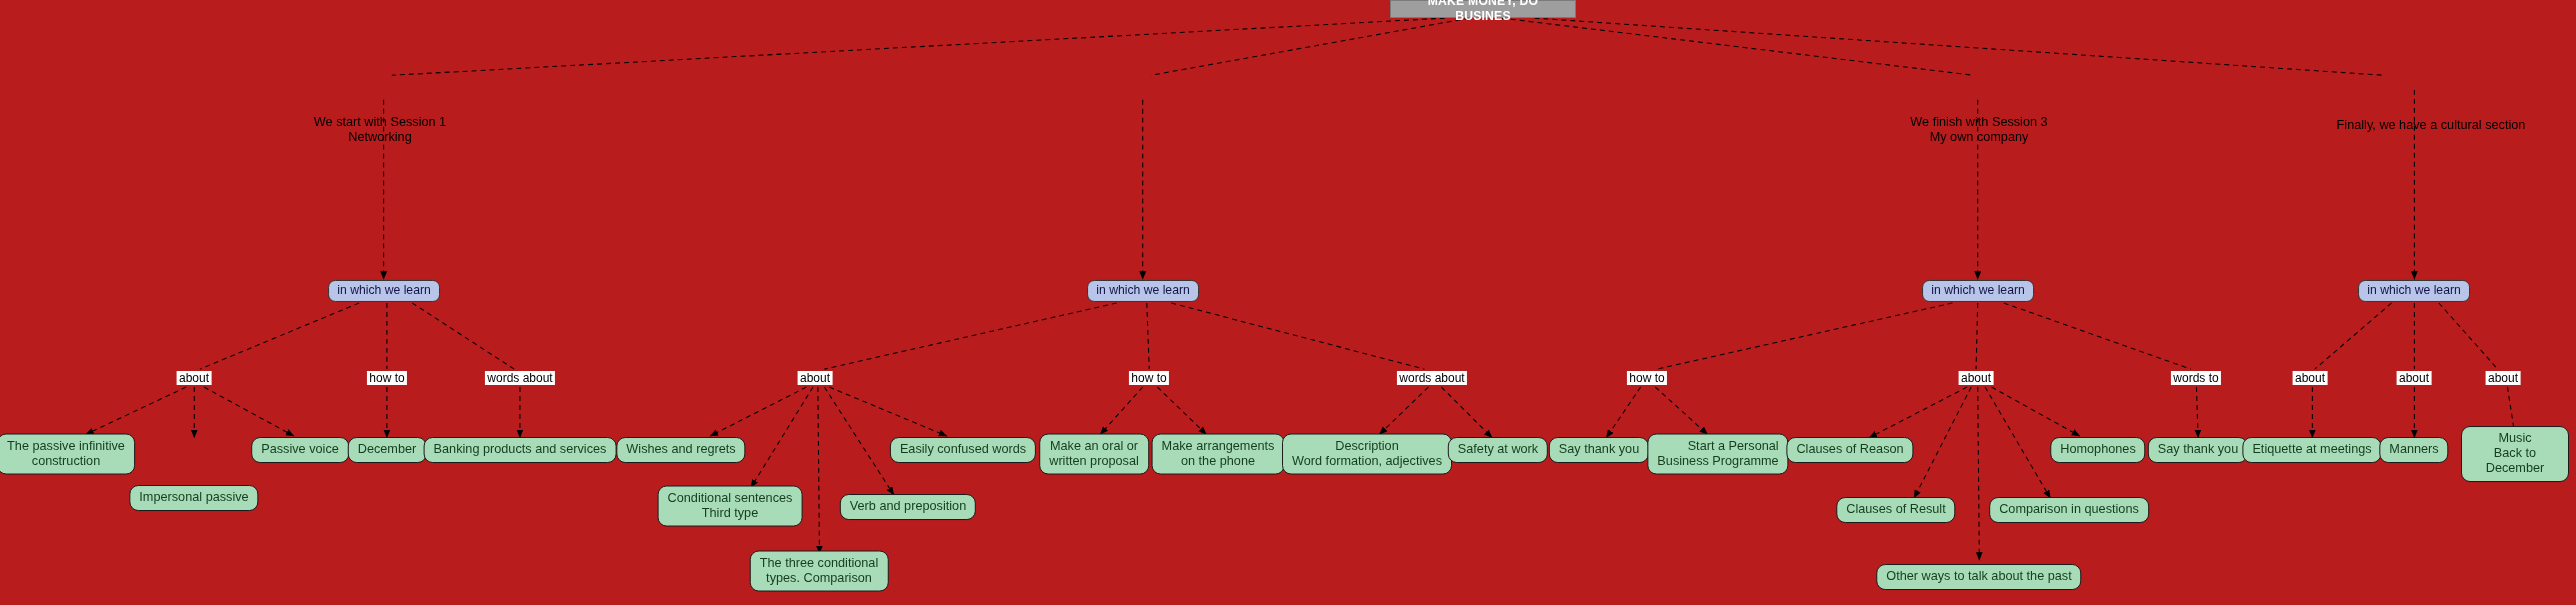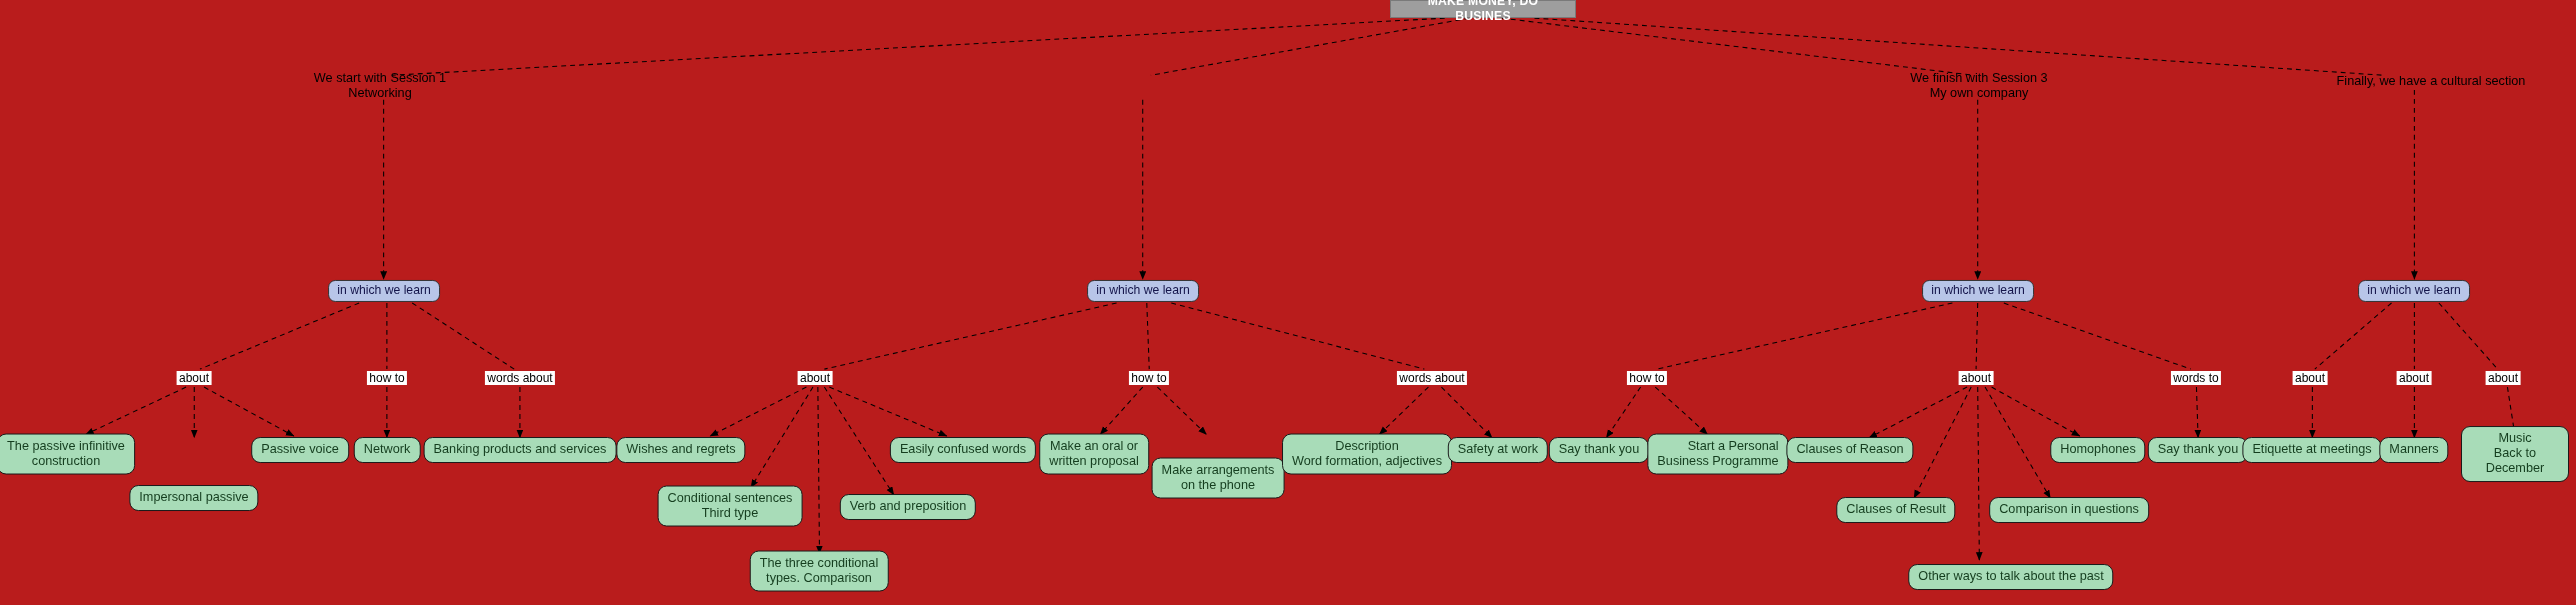--- a/index.html
+++ b/index.html
@@ -46,20 +46,21 @@
     font-size: 12.2px;
     letter-spacing: 0.2px;
     padding: 1.6px 8.2px 2.4px 8.2px;
   }
   .node-session {
     color: #000000;
     font-size: 12.7px;
     background: transparent;
     border: none;
     padding: 0;
+    margin-top: 44px;
   }
   .node-learn {
     background: #b8c5e8;
     border: 1.3px solid #333333;
     border-radius: 7.3px;
     color: #14144a;
     font-size: 12.2px;
     padding: 2.4px 8.2px 3.3px 8.2px;
   }
   .node-topic {
@@ -165,42 +166,42 @@
       <div class="edge-label" style="left: 2196px; top: 378px;">words to</div>
       <div class="edge-label" style="left: 2310px; top: 378px;">about</div>
       <div class="edge-label" style="left: 2414px; top: 378px;">about</div>
       <div class="edge-label" style="left: 2503px; top: 378px;">about</div>
     </div>
   <div id="topic-nodes">
       <div class="node node-topic" style="left: 66px; top: 454px; min-width: 124px;">The passive infinitive
 construction</div>
       <div class="node node-topic" style="left: 194px; top: 450px; min-width: 106px; margin-top: 48px;">Impersonal passive</div>
       <div class="node node-topic" style="left: 300px; top: 450px; min-width: 84px; text-align: center;">Passive voice</div>
-      <div class="node node-topic" style="left: 387px; top: 450px; min-width: 56px;">Network</div>
+      <div class="node node-topic" style="left: 387px; top: 450px; min-width: 56px;">December</div>
       <div class="node node-topic" style="left: 520px; top: 450px; min-width: 170px;">Banking products and services</div>
       <div class="node node-topic" style="left: 681px; top: 450px; min-width: 107px;">Wishes and regrets</div>
       <div class="node node-topic" style="left: 730px; top: 506px; min-width: 124px;">Conditional sentences
 Third type</div>
       <div class="node node-topic" style="left: 819px; top: 571px; min-width: 123px;">The three conditional
 types. Comparison</div>
       <div class="node node-topic" style="left: 908px; top: 507px; min-width: 114px;">Verb and preposition</div>
       <div class="node node-topic" style="left: 963px; top: 450px; min-width: 121px;">Easily confused words</div>
       <div class="node node-topic" style="left: 1094px; top: 454px; min-width: 98px;">Make an oral or
 written proposal</div>
-      <div class="node node-topic" style="left: 1218px; top: 454px; min-width: 113px; margin-top: 24px;">Make arrangements
+      <div class="node node-topic" style="left: 1218px; top: 454px; min-width: 113px;">Make arrangements
 on the phone</div>
       <div class="node node-topic" style="left: 1367px; top: 454px; min-width: 151px;">Description
 Word formation, adjectives</div>
       <div class="node node-topic" style="left: 1498px; top: 450px; min-width: 86px;">Safety at work</div>
       <div class="node node-topic" style="left: 1599px; top: 450px; min-width: 85px;">Say thank you</div>
       <div class="node node-topic" style="left: 1718px; top: 454px; min-width: 120px; text-align: right;">Start a Personal
 Business Programme</div>
       <div class="node node-topic" style="left: 1850px; top: 450px; min-width: 104px;">Clauses of Reason</div>
       <div class="node node-topic" style="left: 1896px; top: 510px; min-width: 98px;">Clauses of Result</div>
-      <div class="node node-topic" style="left: 1979px; top: 577px; min-width: 180px; margin-left: 32px;">Other ways to talk about the past</div>
+      <div class="node node-topic" style="left: 1979px; top: 577px; min-width: 180px;">Other ways to talk about the past</div>
       <div class="node node-topic" style="left: 2069px; top: 510px; min-width: 121px;">Comparison in questions</div>
       <div class="node node-topic" style="left: 2098px; top: 450px; min-width: 85px;">Homophones</div>
       <div class="node node-topic" style="left: 2198px; top: 450px; min-width: 85px;">Say thank you</div>
       <div class="node node-topic" style="left: 2312px; top: 450px; min-width: 117px;">Etiquette at meetings</div>
       <div class="node node-topic" style="left: 2414px; top: 450px; min-width: 59px;">Manners</div>
       <div class="node node-topic" style="left: 2515px; top: 454px; min-width: 100px;">Music
 Back to December</div>
     </div>
 </div>
 

